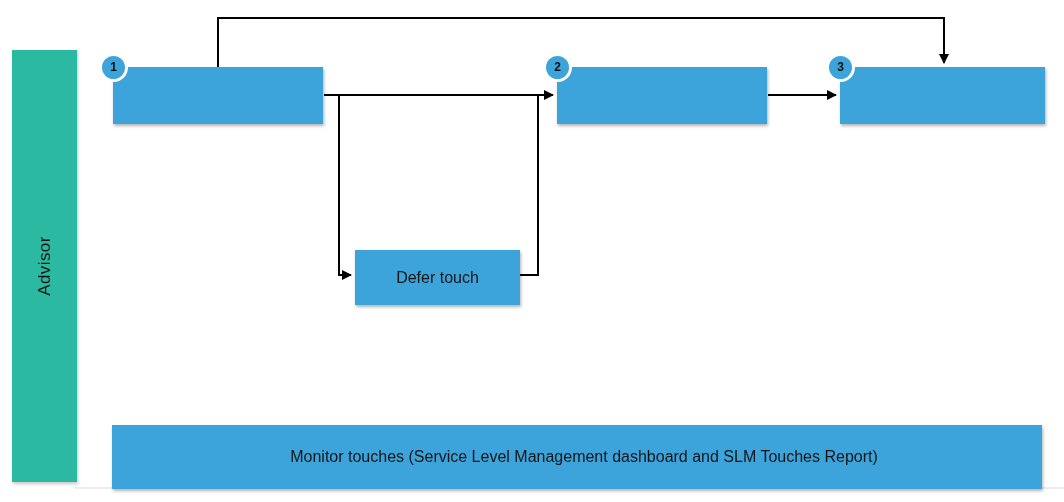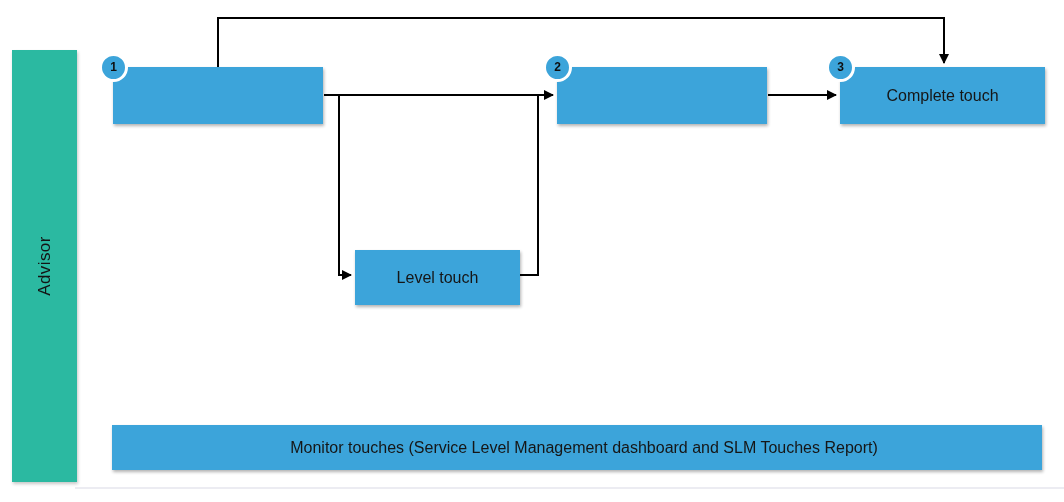--- a/index.html
+++ b/index.html
@@ -38,21 +38,21 @@
     text-align:center;
     font-size:16px; line-height:1.25;
     box-shadow:1px 2px 3px rgba(0,0,0,.3);
     z-index:2;
     padding:0 6px; box-sizing:border-box;
   }
   #node-apply    { left:113px; top:67px;  width:210px; height:57px; }
   #node-schedule { left:557px; top:67px;  width:210px; height:57px; }
   #node-complete { left:840px; top:67px;  width:205px; height:57px; }
   #node-defer    { left:355px; top:250px; width:165px; height:55px; }
-  #node-monitor  { left:112px; top:425px; width:930px; height:45px;padding-left:20px; }
+  #node-monitor  { left:112px; top:425px; width:930px; height:64px;padding-left:20px; }
 
   
   .badge {
     position:absolute; top:-14px; left:-14px;
     width:23px; height:23px;
     background:#3ca4da;
     border:3px solid #ffffff;
     border-radius:50%;
     display:flex; align-items:center; justify-content:center;
     font-size:12px; font-weight:bold; color:#0e0e0e;
@@ -90,25 +90,24 @@
   <div class="node" id="node-apply">
     <span class="badge">1</span>
   </div>
 
   <div class="node" id="node-schedule">
     <span class="badge">2</span>
   </div>
 
   <div class="node" id="node-complete">
     <span class="badge">3</span>
-    <span>Complete touch</span>
   </div>
 
   <div class="node" id="node-defer">
-    <span>Level touch</span>
+    <span>Defer touch</span>
   </div>
 
   <div class="node" id="node-monitor">
     <span>Monitor touches (Service Level Management dashboard and SLM Touches Report)</span>
   </div>
 
   <div id="footer-line"></div>
 
 </div>
 

